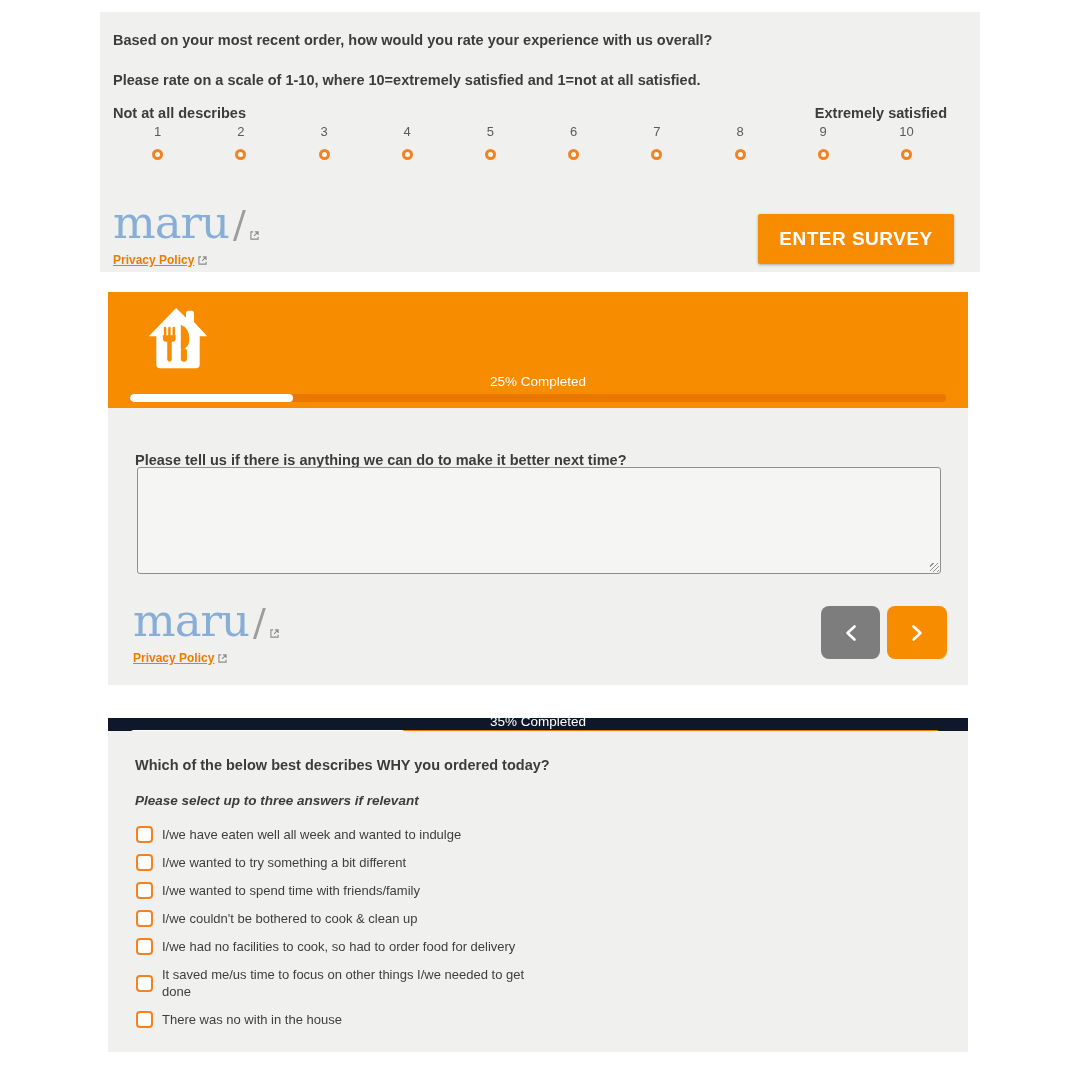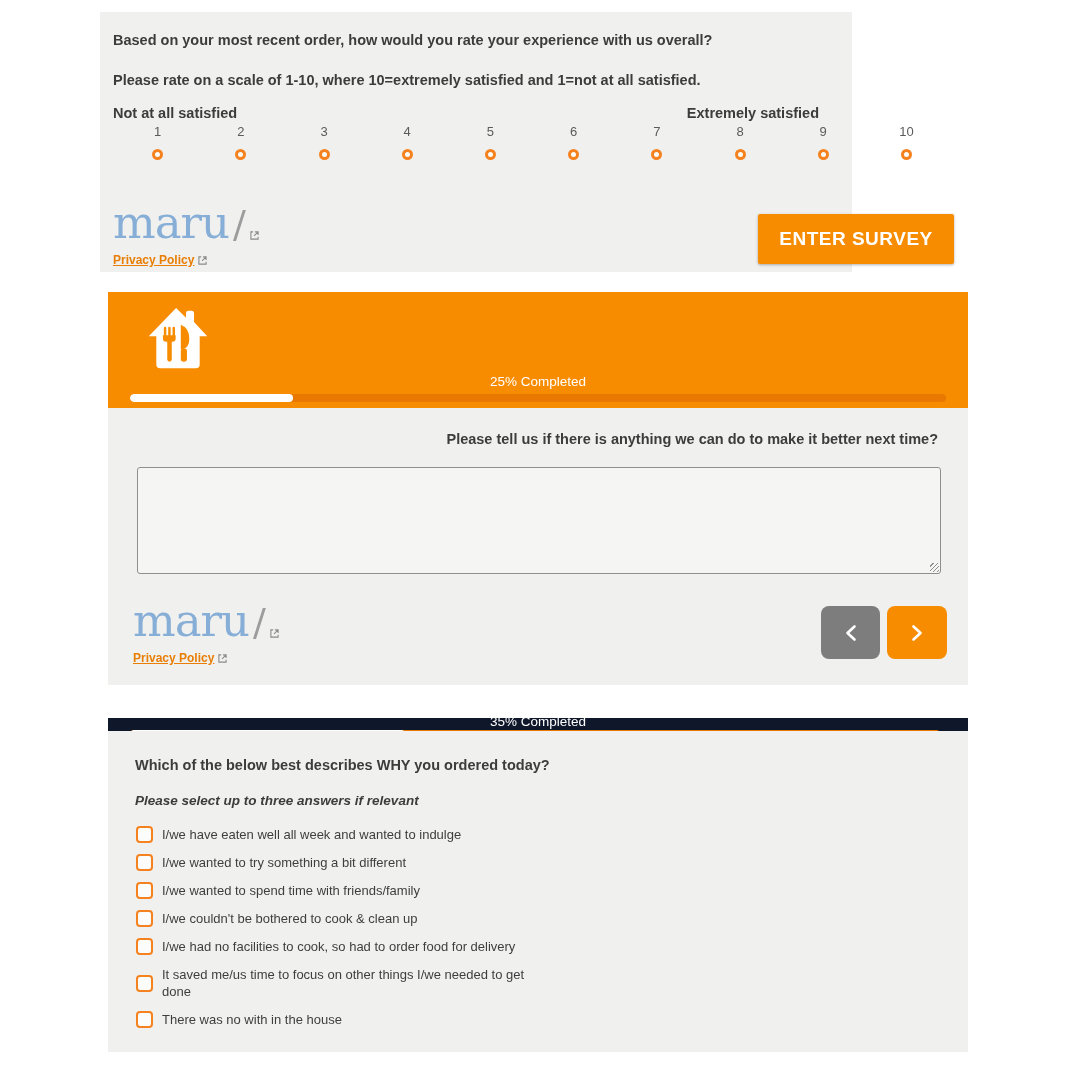--- a/index.html
+++ b/index.html
@@ -1,21 +1,21 @@
 <!DOCTYPE html>
 <html><head>
 <meta charset="utf-8">
 <style>
   * { margin:0; padding:0; box-sizing:border-box; }
   html,body { width:1080px; height:1080px; background:#ffffff;
     font-family:"Liberation Sans", sans-serif; color:#3c3c3c; }
   .panel { position:absolute; }
 
   
-  #rating-panel { left:100px; top:12px; width:752px; height:260px; background:#f0f0ef; }
+  #rating-panel { left:100px; top:12px; width:880px; height:260px; background:#f0f0ef; }
   .q-bold { font-size:14.5px; font-weight:700; color:#3c3c3c; }
   #rating-q1 { position:absolute; left:13px; top:20px; right:30px; }
   #rating-q2 { position:absolute; left:13px; top:60px; right:30px; }
   #anchors { position:absolute; left:13px; right:33px; top:93px; display:flex; justify-content:space-between; }
   #scale-row { position:absolute; left:16px; top:112px; width:832px; display:flex; }
   .scale-col { flex:1 1 0; display:flex; flex-direction:column; align-items:center; }
   .scale-num { font-size:13px; color:#5b5b5b; }
   .radio-ring { width:11px; height:11px; margin-top:10px; border:3.5px solid #f5821e;
     border-radius:50%; background:#fcfcfb; cursor:pointer; }
 
@@ -39,21 +39,21 @@
   #fb-header { position:absolute; left:0; top:0; width:860px; height:116px; background:#f78c00; }
   #house-logo { position:absolute; left:37px; top:11px; }
   .prog-label { position:absolute; left:0; right:0; text-align:center; color:#ffffff; font-size:13.5px; }
   #fb-prog-label { top:82px; }
   .prog-track { position:absolute; height:8px; background:#e87800; border-radius:4px; overflow:hidden; }
   #fb-track { left:22px; right:22px; top:102px; }
   .prog-fill { height:100%; background:#ffffff; border-radius:4px; }
   .fill20 { width:20%; }
   .fill34 { width:34%; }
   #fb-body { position:absolute; left:0; top:116px; width:860px; height:277px; background:#f0f0ef; }
-  #fb-q { position:absolute; left:27px; top:23px; right:30px;text-align:right; }
+  #fb-q { position:absolute; left:27px; top:44px; right:30px; }
   #fb-textarea { position:absolute; left:29px; top:59px; width:804px; height:107px;
     background:#f5f5f4; border:1px solid #8f8f8f; border-radius:3px; resize:none;
     font-family:"Liberation Sans", sans-serif; font-size:13px; padding:8px; color:#3c3c3c; }
   #fb-grip { position:absolute; left:822px; top:155px; width:9px; height:9px;
     background:repeating-linear-gradient(135deg, transparent 0 2px, #8f8f8f 2px 3px); }
   #logo-2 { left:25px; top:190px; }
   #privacy-2 { left:25px; top:243px; }
   .nav-btn { position:absolute; top:198px; width:59px; height:53px; border:none;
     border-radius:8px; cursor:pointer; display:flex; align-items:center; justify-content:center; }
   #back-btn { left:713px; background:#7d7d7d; }
@@ -74,21 +74,21 @@
   .opt-label { font-size:13px; color:#3e3e3e; line-height:17px; }
   .two-line .opt-label { max-width:390px; }
 </style>
 </head>
 <body>
 
 <section class="panel" id="rating-panel">
   <div class="q-bold" id="rating-q1">Based on your most recent order, how would you rate your experience with us overall?</div>
   <div class="q-bold" id="rating-q2">Please rate on a scale of 1-10, where 10=extremely satisfied and 1=not at all satisfied.</div>
   <div id="anchors">
-    <span class="q-bold">Not at all satisfied</span>
+    <span class="q-bold">Not at all describes</span>
     <span class="q-bold">Extremely satisfied</span>
   </div>
   <div id="scale-row">
     <div class="scale-col">
         <span class="scale-num">1</span>
         <span class="radio-ring"></span>
       </div>
     <div class="scale-col">
         <span class="scale-num">2</span>
         <span class="radio-ring"></span>

